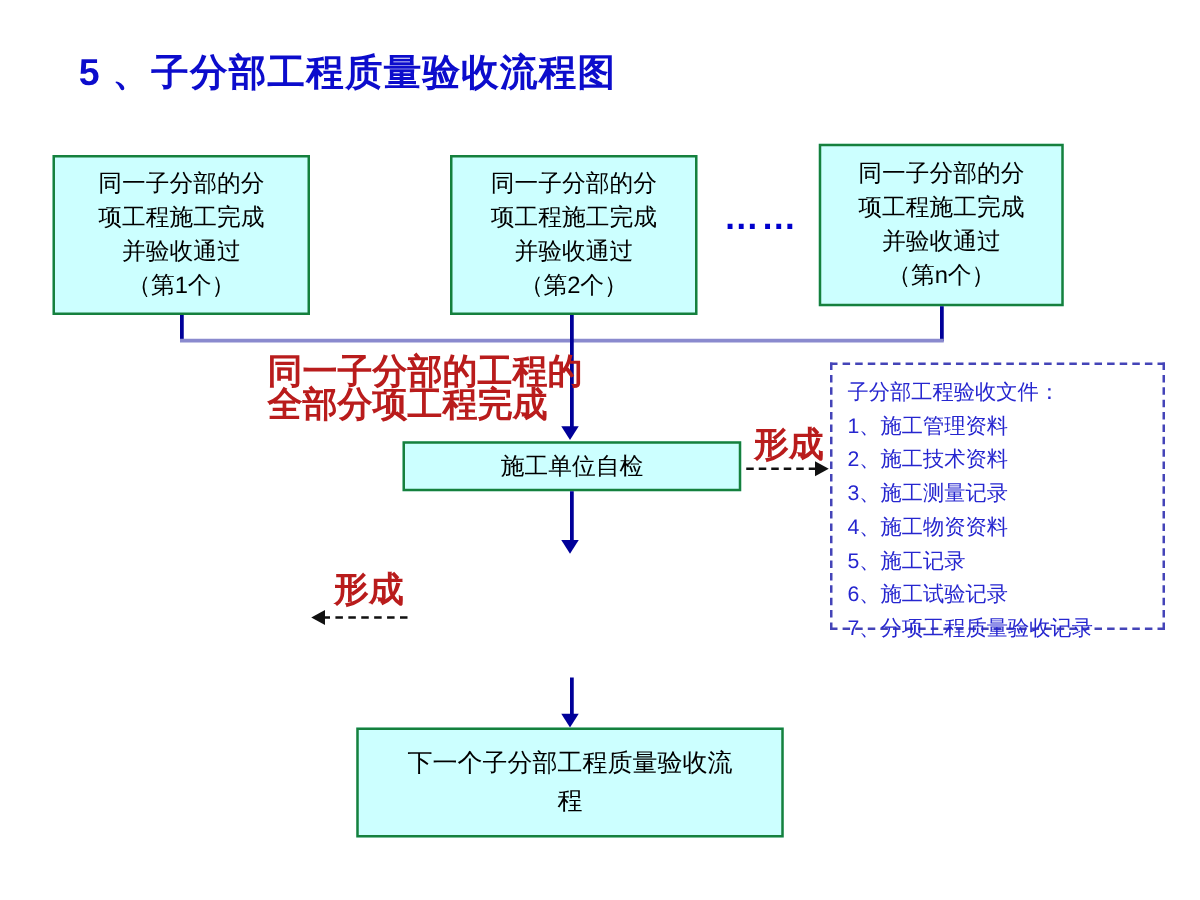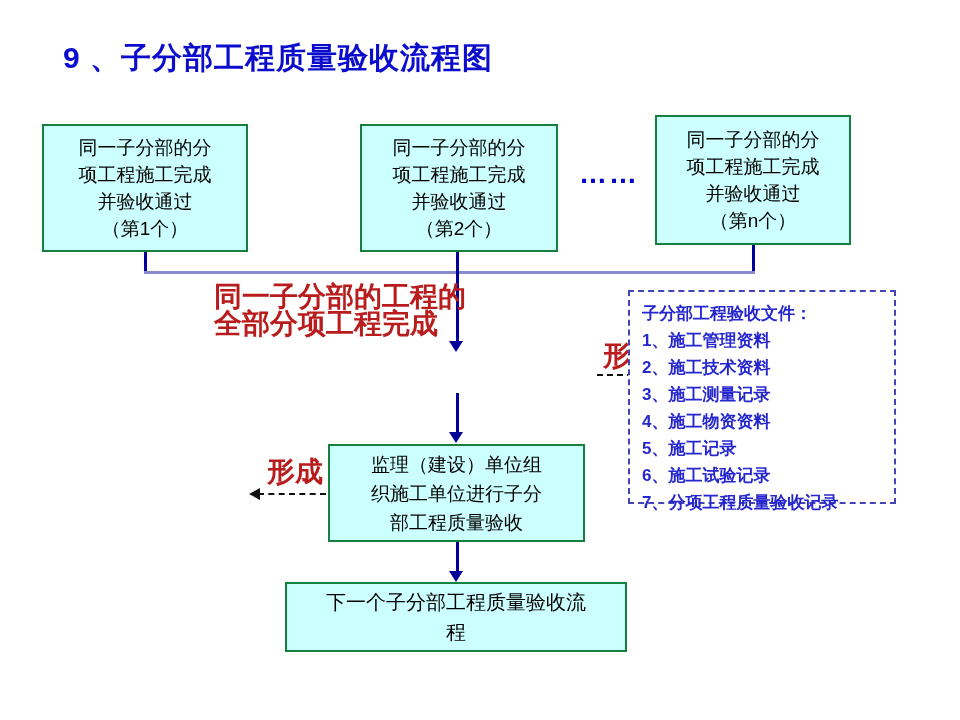--- a/index.html
+++ b/index.html
@@ -45,21 +45,21 @@
     position:absolute;width:0;height:0;
     border-top:6px solid transparent;border-bottom:6px solid transparent;
     border-right:11px solid #111111;
   }
 </style>
 </head>
 <body>
 
 <div class="slide">
 
-  <div class="page-title">9 、子分部工程质量验收流程图</div>
+  <div class="page-title">5 、子分部工程质量验收流程图</div>
 
   <div class="box" style="left:42px;top:124px;width:206px;height:128px;">同一子分部的分
 项工程施工完成
 并验收通过
 （第1个）</div>
   <div class="box" style="left:360px;top:124px;width:198px;height:128px;">同一子分部的分
 项工程施工完成
 并验收通过
 （第2个）</div>
   <div class="ellipsis" style="left:563px;top:158px;width:92px;text-align:center;">……</div>
@@ -70,45 +70,43 @@
 
   <div class="vline" style="left:144px;top:252px;height:21px;"></div>
   <div class="vline" style="left:752px;top:245px;height:28px;"></div>
   <div class="hline" style="left:144px;top:271px;width:611px;"></div>
   <div class="vline" style="left:456px;top:252px;height:90px;"></div>
   <div class="arrow-down" style="left:449px;top:341px;"></div>
 
   <div class="red-label" style="left:214px;top:283px;">同一子分部的工程的
 全部分项工程完成</div>
 
+  <div class="box" style="left:322px;top:353px;width:271px;height:40px;">施工单位自检</div>
 
   <div class="red-label" style="left:603px;top:342px;">形成</div>
   <div class="dash-h" style="left:597px;top:374px;width:56px;"></div>
   <div class="arrow-right" style="left:652px;top:369px;"></div>
 
-  <div class="dashed-box" style="left:628px;top:290px;width:268px;height:214px;padding:8px 12px;font-weight:bold;">子分部工程验收文件：
+  <div class="dashed-box" style="left:664px;top:290px;width:268px;height:214px;padding:8px 12px;">子分部工程验收文件：
 1、施工管理资料
 2、施工技术资料
 3、施工测量记录
 4、施工物资资料
 5、施工记录
 6、施工试验记录
 7、分项工程质量验收记录</div>
 
   <div class="vline" style="left:456px;top:393px;height:40px;"></div>
   <div class="arrow-down" style="left:449px;top:432px;"></div>
 
-  <div class="box" style="left:328px;top:444px;width:257px;height:98px;line-height:29px;">监理（建设）单位组
-织施工单位进行子分
-部工程质量验收</div>
 
   <div class="red-label" style="left:267px;top:458px;">形成</div>
   <div class="dash-h" style="left:258px;top:493px;width:68px;"></div>
   <div class="arrow-left" style="left:249px;top:488px;"></div>
 
 
   <div class="vline" style="left:456px;top:542px;height:31px;"></div>
   <div class="arrow-down" style="left:449px;top:571px;"></div>
 
-  <div class="box" style="left:285px;top:582px;width:342px;height:70px;font-size:20px;line-height:30px;">下一个子分部工程质量验收流
+  <div class="box" style="left:285px;top:582px;width:342px;height:88px;font-size:20px;line-height:30px;">下一个子分部工程质量验收流
 程</div>
 
 </div>
 
 </body></html>

